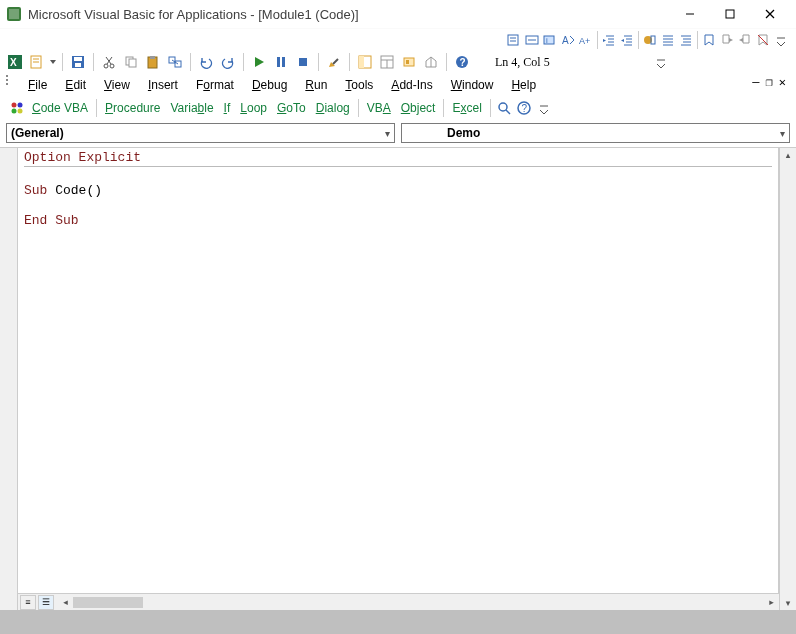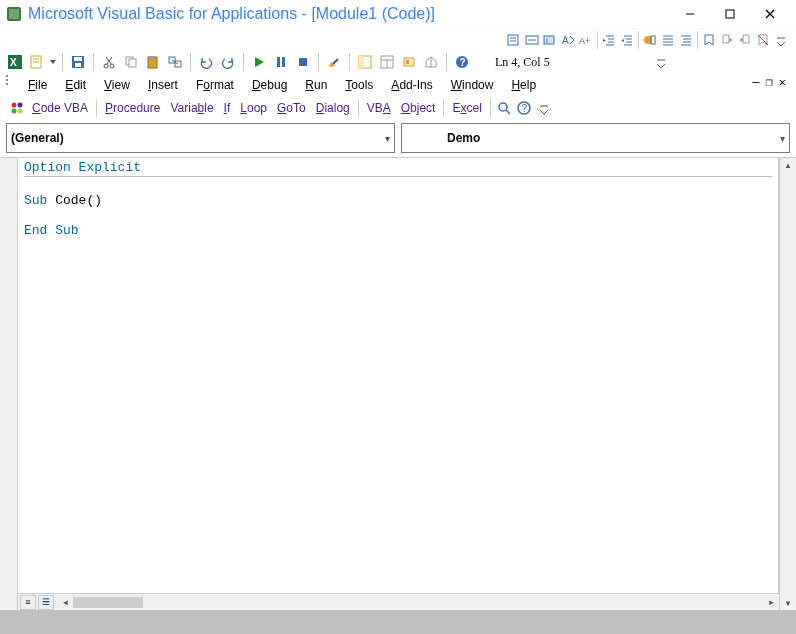--- a/index.html
+++ b/index.html
@@ -1,41 +1,41 @@
 <!DOCTYPE html>
 <html><head>
 <meta charset="utf-8">
 <style>
   * { box-sizing: border-box; margin: 0; padding: 0; }
   body { font-family: "Segoe UI", Tahoma, sans-serif; font-size: 12px; background: #fff; width: 796px; height: 634px; overflow: hidden; display: flex; flex-direction: column; }
   .titlebar { height: 28px; display: flex; align-items: center; padding: 0 6px; background: #fff; }
   .titlebar .app-icon { width: 16px; height: 16px; margin-right: 6px; }
-  .titlebar .title { flex: 1; font-size: 16px; color: #3b82f6; }
+  .titlebar .title { flex: 1; font-size: 13px; color: #404040; }
   .titlebar .winbtn { width: 40px; height: 20px; display: inline-flex; align-items: center; justify-content: center; cursor: pointer; }
   .upper-toolbar { display: flex; justify-content: flex-end; padding: 2px 6px; background:#fff; border-top:1px solid #fafafa;}
   .toolbar { display: flex; align-items: center; gap: 4px; padding: 2px 6px; background: #fff; }
   .tb-icon { width: 18px; height: 18px; display: inline-flex; align-items:center; justify-content:center; cursor:pointer;}
   .sep { width:1px; height:18px; background:#ccc; margin:0 2px;}
   .menubar { display:flex; align-items:flex-start; padding:2px 6px; gap:2px;}
   .menubar .grip { width:8px; display:flex; flex-direction:column; gap:2px; margin-right:4px;}
   .menubar .grip span{display:block;width:2px;height:2px;background:#888;}
   .menu-item { padding:3px 8px; cursor:pointer; }
   .menu-item u { text-decoration: underline; }
   .mdi-controls { margin-left:auto; display:flex; gap:6px; padding-right:4px;}
   .mdi-controls span{cursor:pointer; font-family:monospace;}
   .submenu { display:flex; align-items:center; padding:2px 6px; gap:2px;}
-  .submenu .link { padding:2px 4px; cursor:pointer; color:#4c1d95;}
+  .submenu .link { padding:2px 4px; cursor:pointer; color:#15803d;}
   .dropdowns { display:flex; gap:6px; padding:4px 6px;}
-  .dropdowns select, .dropdowns .dd { flex:1; height:30px; font:inherit; border:1px solid #7a7a7a; background:#fff; padding:0 4px; display:flex; align-items:center; justify-content:space-between; cursor:pointer;}
+  .dropdowns select, .dropdowns .dd { flex:1; height:20px; font:inherit; border:1px solid #7a7a7a; background:#fff; padding:0 4px; display:flex; align-items:center; justify-content:space-between; cursor:pointer;}
   .dd .caret { font-size:10px; color:#555;}
   .code-area { flex:1; display:flex; background:#fff; border-top:1px solid #ccc; min-height:0;}
   .gutter { width:18px; background:#f0f0f0; border-right:1px solid #ccc;}
   .code-body { flex:1; display:flex; flex-direction:column; min-width:0;}
   .code-pre { flex:1; font-family:"Courier New",monospace; font-size:13px; padding:2px 6px; white-space:pre; overflow:auto; border-right:1px solid #ccc;}
-  .code-pre .kw { color:#0369a1; }
+  .code-pre .kw { color:#7f1d1d; }
   .hr-thin { border:none; border-top:1px solid #bbb; margin:1px 0;}
   .scroll-v { width:17px; background:#f0f0f0; border-left:1px solid #ccc; display:flex; flex-direction:column; align-items:center; justify-content:space-between; padding:2px 0;}
   .scroll-v .arrow { font-size:9px; color:#555; cursor:pointer;}
   .bottom-bar { height:17px; background:#f0f0f0; display:flex; align-items:center; border-top:1px solid #ccc;}
   .bottom-bar .viewbtn { width:16px; height:15px; border:1px solid #ccc; margin-left:2px; display:inline-flex; align-items:center; justify-content:center; cursor:pointer; font-size:9px;}
   .bottom-bar .hscroll { flex:1; display:flex; align-items:center; margin-left:4px;}
   .bottom-bar .hscroll .arrow{width:15px;height:13px;display:inline-flex;align-items:center;justify-content:center;font-size:9px;color:#555;cursor:pointer;}
   .bottom-bar .hscroll .thumb{width:70px;height:11px;background:#cdcdcd;}
   .statusbar { height:24px; background:#bfbfbf; }
   svg { display:block; }

